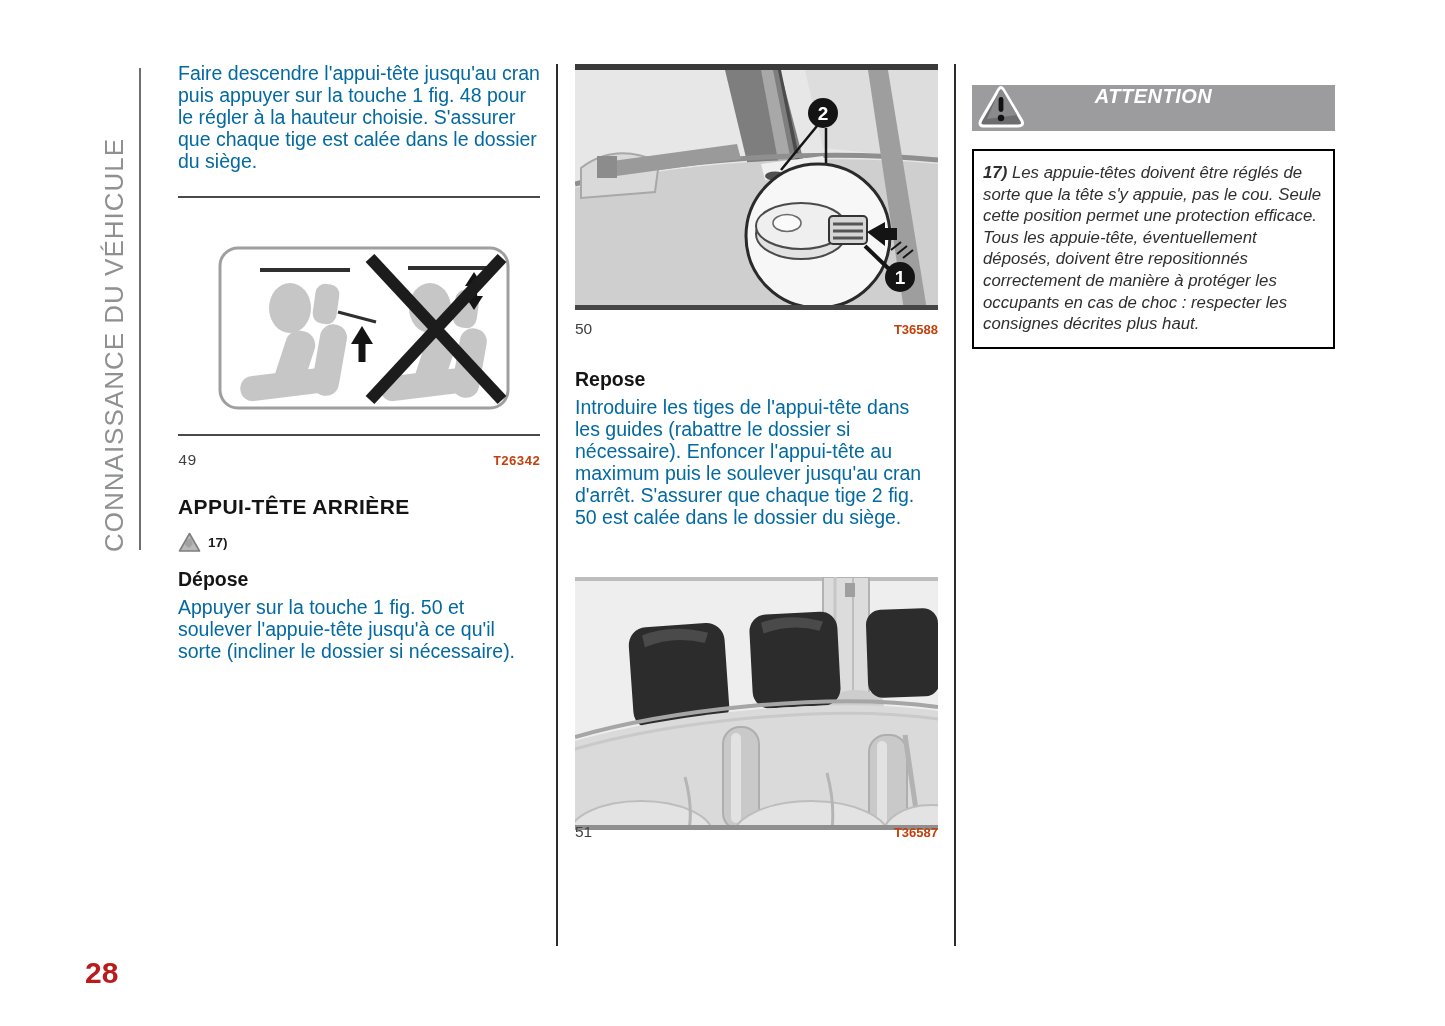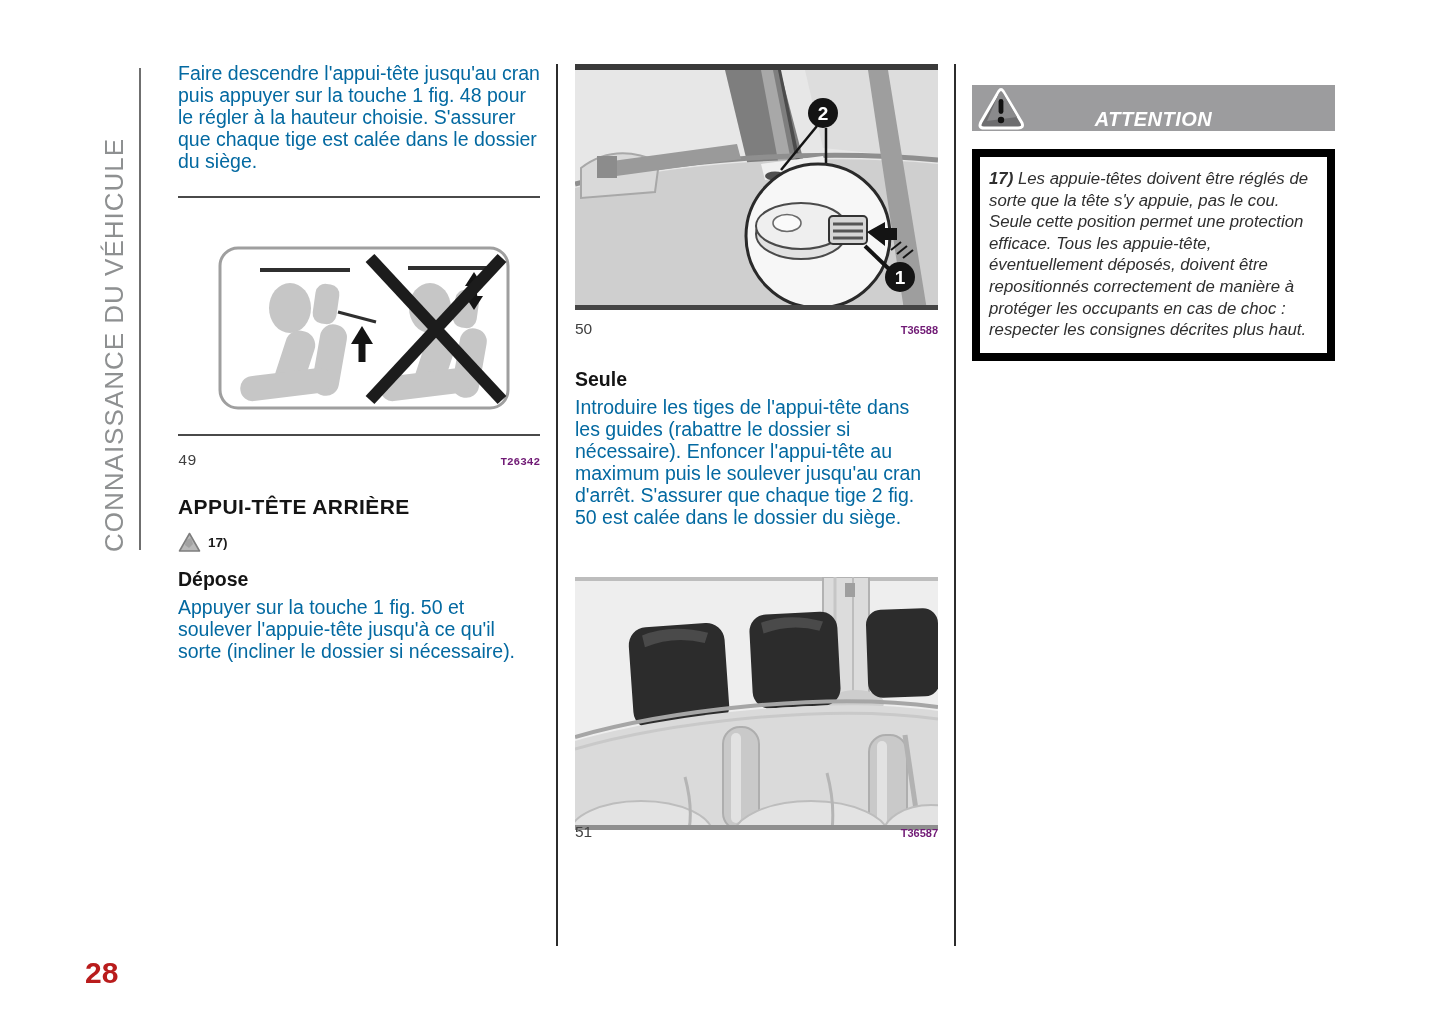--- a/index.html
+++ b/index.html
@@ -25,45 +25,45 @@
   .hrule { position:absolute; height:2px; background:#4a4a4a; }
 
   
   .col-left { position:absolute; left:178px; width:363px; }
   .intro { top:62px; }
   .hr-a { left:178px; top:196px; width:362px; }
   .fig49 { position:absolute; left:218px; top:246px; width:292px; height:164px; }
   .hr-b { left:178px; top:434px; width:362px; }
   .figcap { position:absolute; display:flex; justify-content:space-between; align-items:baseline; }
   .figcap .num { font-size:15.5px; color:#404040; }
-  .figcap .code { font-size:11px; font-weight:bold; color:#701a75; }
+  .figcap .code { font-size:13px; font-weight:bold; color:#c2410c; }
   .cap49 { left:178px; top:452px; width:362px;font-family:Liberation Mono, monospace; }
   .sec-head { position:absolute; left:178px; top:495px; font-size:21px; font-weight:bold;
     color:#141414; letter-spacing:0.4px; white-space:nowrap; }
   .note-ref { position:absolute; left:178px; top:532px; display:flex; align-items:center; gap:7px; }
   .note-ref .ref { font-size:13.5px; font-weight:bold; color:#1c1c1c; }
   .depose-title { position:absolute; left:178px; top:568px; }
   .depose-body { position:absolute; left:178px; top:596px; }
 
   
   .fig50 { position:absolute; left:575px; top:64px; width:363px; height:246px; }
   .cap50 { left:575px; top:320px; width:363px; }
   .repose-title { position:absolute; left:575px; top:368px; }
   .repose-body { position:absolute; left:575px; top:396px; width:364px; }
   .fig51 { position:absolute; left:575px; top:577px; width:363px; height:253px; }
   .cap51 { left:575px; top:823px; width:363px; }
 
   
   .warn-bar { position:absolute; left:972px; top:85px; width:363px; height:46px;
-    background:#9c9c9e; display:flex; align-items:flex-end; }
+    background:#9c9c9e; display:flex; align-items:flex-start; }
   .warn-bar .tri { margin-left:5px; flex:0 0 auto; }
   .warn-title { position:absolute; left:0; width:100%; text-align:center;
     font-size:20px; font-weight:bold; font-style:italic; color:#ffffff; letter-spacing:0.5px; }
   .warn-box { position:absolute; left:972px; top:149px; width:363px;
-    border:8px solid #000000; padding:11px 9px 12px 9px; }
+    border:2px solid #000000; padding:11px 9px 12px 9px; }
   .warn-text { font-size:16.8px; line-height:21.6px; font-style:italic; color:#2f2f2f; }
   .warn-text .ref { font-weight:bold; }
 
   
   .page-num { position:absolute; left:85px; top:956px; font-size:30px; font-weight:bold; color:#b91c1c; }
 </style>
 </head>
 <body>
 
 <div class="page">
@@ -191,21 +191,21 @@
       <text x="325" y="220" text-anchor="middle" font-size="19" font-weight="bold" fill="#ffffff" font-family="Liberation Sans, sans-serif">1</text>
     </g>
     <rect x="0" y="241" width="363" height="5" fill="#454545"></rect>
   </svg>
 
   <div class="figcap cap50">
     <span class="num">50</span>
     <span class="code">T36588</span>
   </div>
 
-  <div class="repose-title subhead">Seule</div>
+  <div class="repose-title subhead">Repose</div>
   <div class="repose-body para">Introduire les tiges de l'appui-tête dans les guides (rabattre le dossier si nécessaire). Enfoncer l'appui-tête au maximum puis le soulever jusqu'au cran d'arrêt. S'assurer que chaque tige 2 fig. 50 est calée dans le dossier du siège.</div>
 
   <svg class="fig51" viewBox="0 0 363 253">
     <rect x="0" y="0" width="363" height="253" fill="#eeeeee"></rect>
     <rect x="0" y="0" width="363" height="4" fill="#bdbdbd"></rect>
 
     <g>
       <rect x="248" y="0" width="46" height="122" fill="#dcdcdc" stroke="#b2b2b2" stroke-width="2"></rect>
       <line x1="260" y1="0" x2="260" y2="122" stroke="#c6c6c6" stroke-width="3"></line>
       <line x1="278" y1="0" x2="278" y2="122" stroke="#bdbdbd" stroke-width="2"></line>

